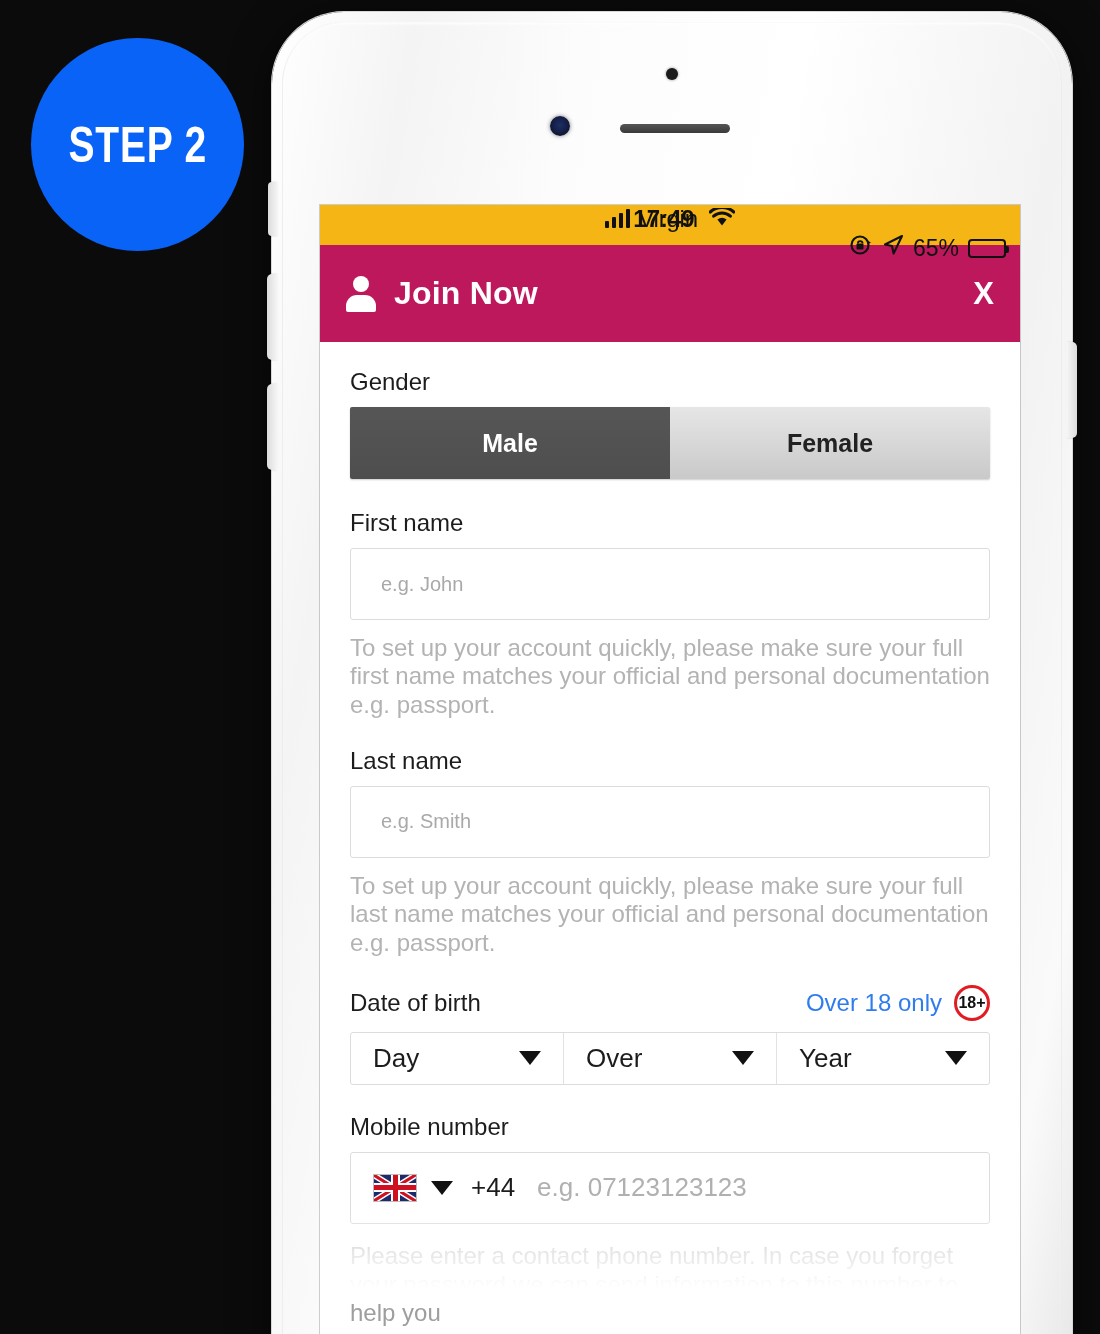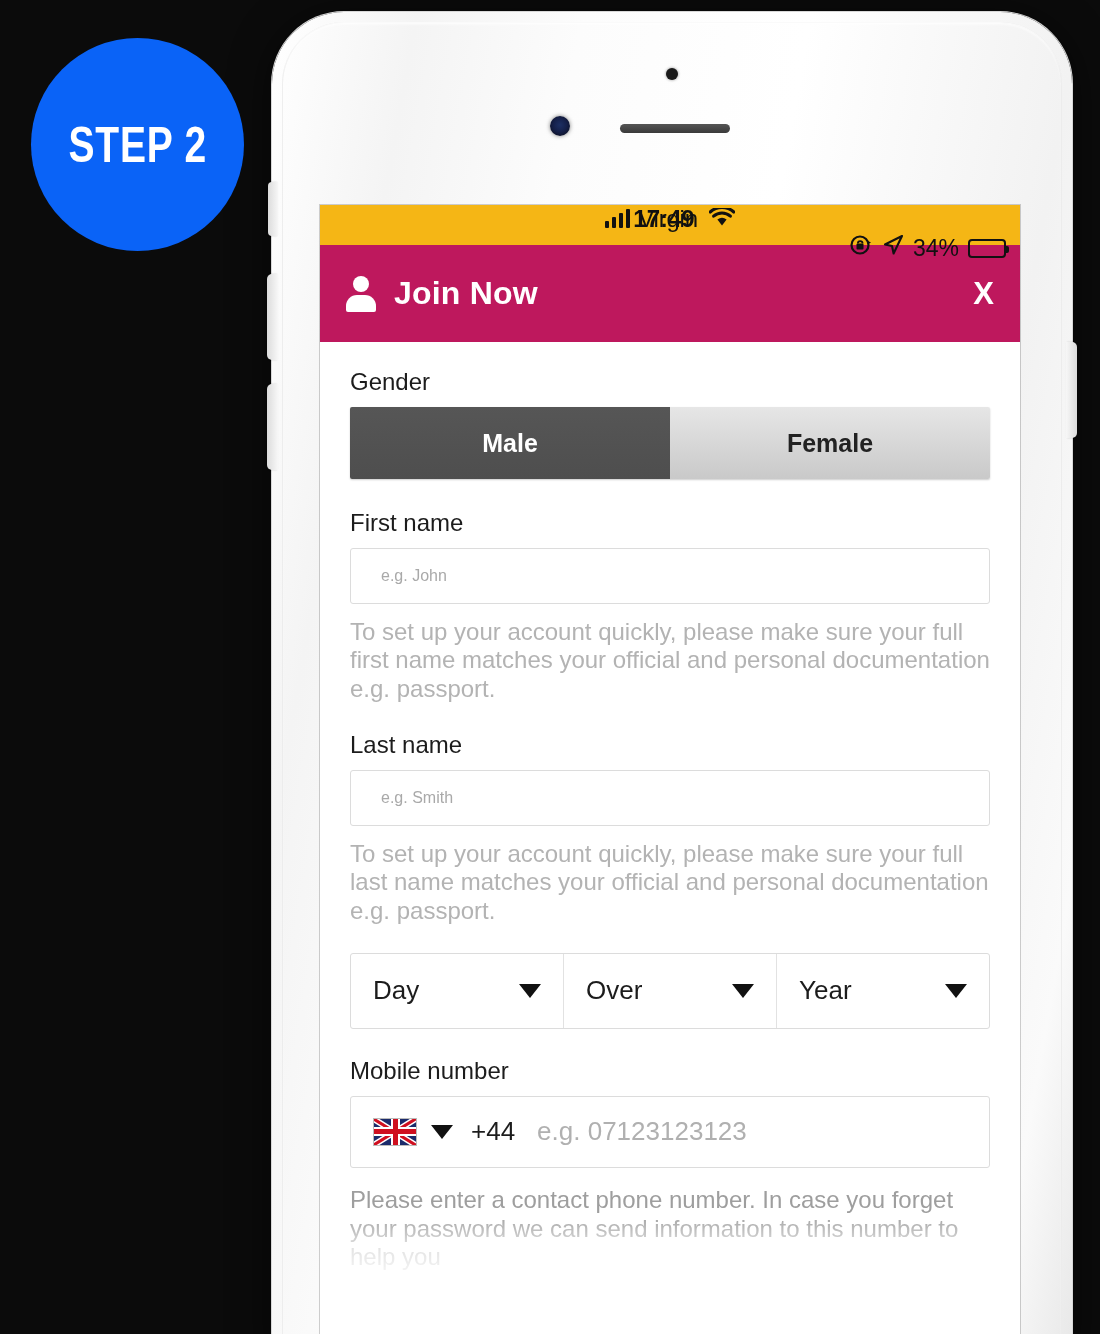--- a/index.html
+++ b/index.html
@@ -206,35 +206,35 @@
   .gender-opt.on{
     background:linear-gradient(180deg,#565656,#4e4e4e);
     color:#fff;
   }
   .gender-opt.off{
     background:linear-gradient(180deg,#e6e6e6,#c9c9c9);
     color:#222;
   }
 
   .text-input{
-    width:100%; height:56px; border:1px solid #dcdcdc; border-radius:3px;
-    background:#fff; font-size:16px; color:#1c1c1c;
+    width:100%; height:72px; border:1px solid #dcdcdc; border-radius:3px;
+    background:#fff; font-size:20px; color:#1c1c1c;
     padding:0 30px; font-family:"Liberation Sans", sans-serif;
     outline:none;
   }
   .text-input::placeholder{ color:#a9a9a9; }
   .helper{
     font-size:24px; color:#b3b3b3; line-height:1.18;
     margin-top:14px; margin-bottom:28px;
   }
 
   
   .dob-row{
     display:flex; border:1px solid #dcdcdc; border-radius:3px;
-    height:76px; overflow:hidden; margin-bottom:28px; background:#fff;
+    height:53px; overflow:hidden; margin-bottom:28px; background:#fff;
   }
   .dob-cell{
     flex:1; display:flex; align-items:center; padding:0 22px;
     border-right:1px solid #e2e2e2; cursor:pointer;
   }
   .dob-cell:last-child{ border-right:none;align-items:center; }
   .dob-text{ font-size:26px; color:#1c1c1c; }
   .caret{
     margin-left:auto;
     width:0; height:0;
@@ -353,21 +353,21 @@
               <rect x="7.5" y="10.5" width="7" height="6" rx="1" fill="#111"></rect>
               <path d="M8.8 10.6 A2.4 2.4 0 0 1 13.6 10.6" stroke="#111" stroke-width="1.7" fill="none"></path>
               <path d="M19 8 l3 1.6 -3 1.6 z" fill="#111"></path>
             </svg>
           </span>
           <span>
             <svg width="22" height="22" viewBox="0 0 22 22">
               <path d="M20 2 L3 10.5 L10 12 L11.6 19.5 Z" fill="none" stroke="#111" stroke-width="2.1" stroke-linejoin="round"></path>
             </svg>
           </span>
-          <span class="battery-pct">34%</span>
+          <span class="battery-pct">65%</span>
           <span class="battery">
             <span class="battery-fill"></span>
           </span>
         </div>
       </div>
 
       <div class="app-header">
         <span class="person-icon">
           <span class="head"></span>
             <span class="body"></span>
@@ -386,20 +386,25 @@
         </div>
 
         <div class="field-label">First name</div>
         <input class="text-input" type="text" placeholder="e.g. John" style="">
         <div class="helper">To set up your account quickly, please make sure your full first name matches your official and personal documentation e.g. passport.</div>
 
         <div class="field-label">Last name</div>
         <input class="text-input" type="text" placeholder="e.g. Smith" style="">
         <div class="helper">To set up your account quickly, please make sure your full last name matches your official and personal documentation e.g. passport.</div>
 
+        <div class="label-row">
+          <span class="field-label">Date of birth</span>
+          <span class="over18-link">Over 18 only</span>
+          <span class="badge18">18+</span>
+        </div>
 
         <div class="dob-row">
           <div class="dob-cell">
             <span class="dob-text">Day</span>
             <span class="caret"></span>
           </div>
           <div class="dob-cell">
             <span class="dob-text">Over</span>
             <span class="caret"></span>
           </div>

